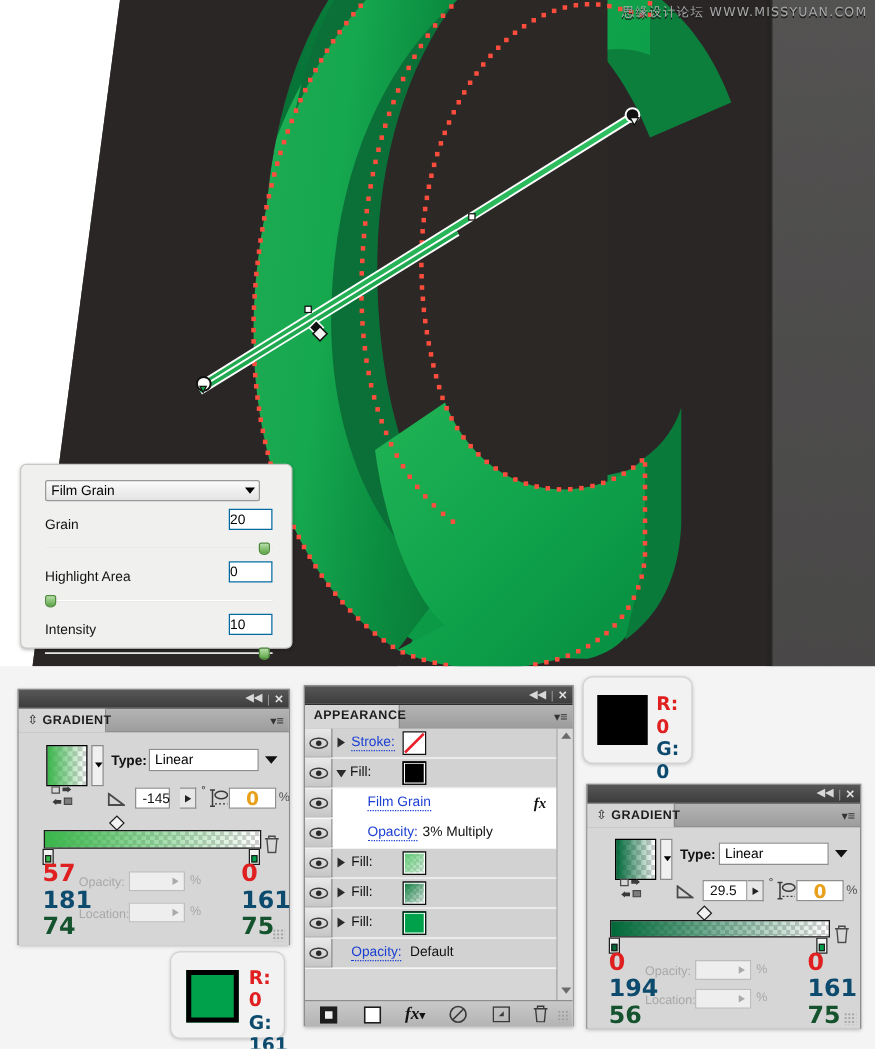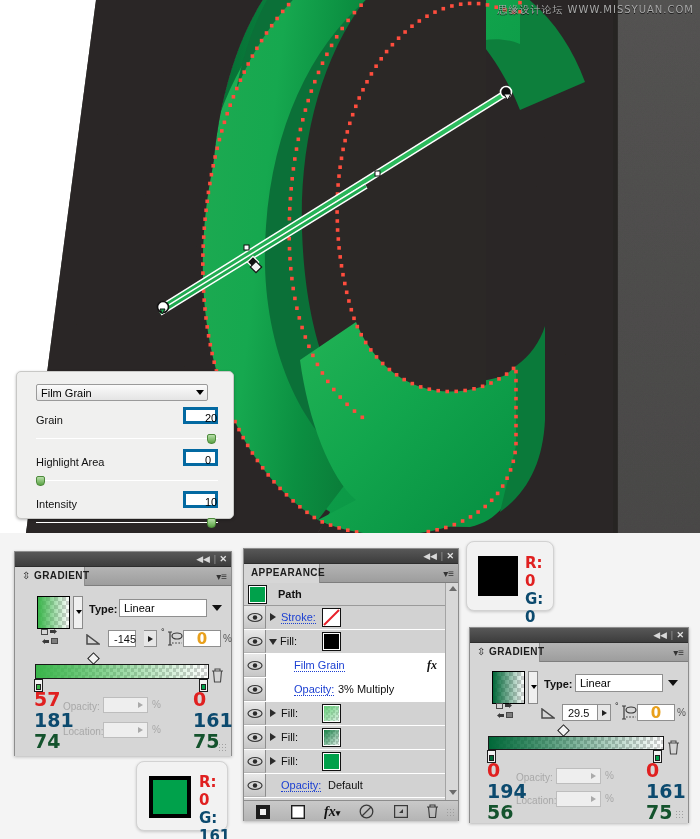--- a/index.html
+++ b/index.html
@@ -21,22 +21,22 @@
     background:#f0f0ef; border:1px solid #c8c8c6; border-radius:5px;
     box-shadow:0 1px 3px rgba(0,0,0,.28); padding:9px 10px; }
   .fg-select { position:relative; width:172px; height:17px; margin:3px 0 0 9px;
     background:linear-gradient(#fbfbfb,#e4e4e4); border:1px solid #9a9a9a;
     border-radius:2px; font-size:11px; color:#000; line-height:16px; padding-left:4px; }
   .fg-select .car { position:absolute; right:3px; top:5px; width:0;height:0;
     border-left:4px solid transparent;border-right:4px solid transparent;border-top:5px solid #000;}
   .fg-row { margin:9px 0 0 9px; width:182px; position:relative; }
   .fg-lab { font-size:11px; color:#111; display:inline-block; }
   .fg-val { position:absolute; right:0; top:-3px; width:35px; height:17px;
-    background:#fff; border:3px solid #0369a1; font-size:11px; text-align:left;
-    padding-left:19px; line-height:16px; color:#000; }
+    background:#fff; border:1px solid #0369a1; font-size:11px; text-align:left;
+    padding-left:0; line-height:16px; color:#000; }
   .fg-track { position:relative; margin:6px 0 0 9px; width:182px; height:9px; }
   .fg-track .line { position:absolute; left:0; top:4px; width:100%; height:1px;
     background:#b9b9b9; border-bottom:1px solid #fff; }
   .fg-thumb { position:absolute; top:0px; width:9px; height:10px;
     background:linear-gradient(#b7dea8,#5aa344); border:1px solid #4d8a3b;
     border-radius:2px 2px 4px 4px; }
 
   
   .panel { position:absolute; background:#d4d4d4; border:1px solid #8d8d8d;
     box-shadow:0 1px 3px rgba(0,0,0,.25); }
@@ -633,24 +633,20 @@
     </div>
 
     <div class="pan-body" style="height:238px; position:relative;">
       <div class="ap-scroll">
         <div style="position:absolute;left:3px;top:3px;width:0;height:0;
           border-left:4px solid transparent;border-right:4px solid transparent;border-bottom:5px solid #6b6b6b;"></div>
         <div style="position:absolute;left:3px;bottom:26px;width:0;height:0;
           border-left:4px solid transparent;border-right:4px solid transparent;border-top:5px solid #6b6b6b;"></div>
       </div>
 
-      <div class="ap-head" style="margin-right:13px;">
-        <div class="ap-sw" style="left:4px; top:2px; width:19px; height:19px; background:#00a14b;"></div>
-        <span class="ap-label ap-plain" style="left:34px; top:5px; font-weight:bold;">Path</span>
-      </div>
 
       <div class="ap-row" style="margin-right:13px;">
         <div class="ap-eye">
           <svg viewBox="0 0 22 23" width="22" height="23">
               <ellipse cx="11" cy="11.5" rx="7" ry="4" fill="none" stroke="#3a3a3a" stroke-width="1.2"></ellipse>
               <circle cx="11" cy="11.5" r="2.2" fill="#2a2a2a"></circle>
             </svg>
         </div>
         <div class="ap-tri" style="left:26px; top:7px;"></div>
         <span class="ap-label ap-link" style="left:37px; top:5px;">Stroke:</span>

